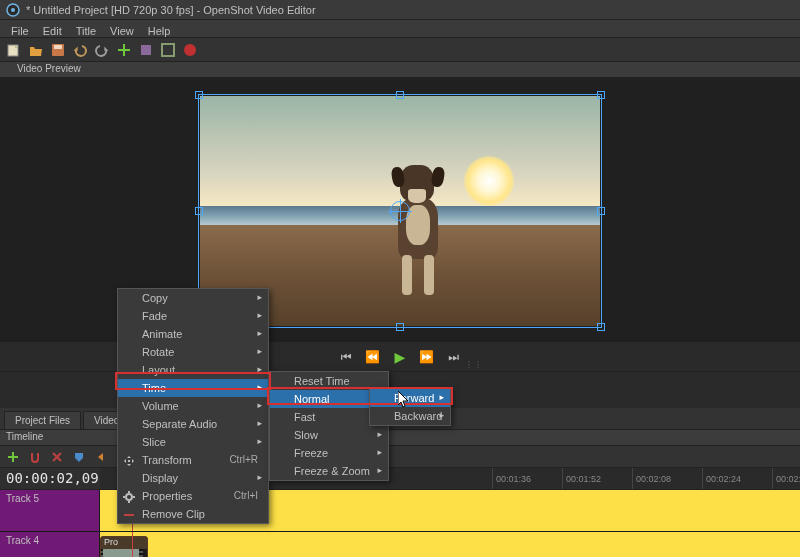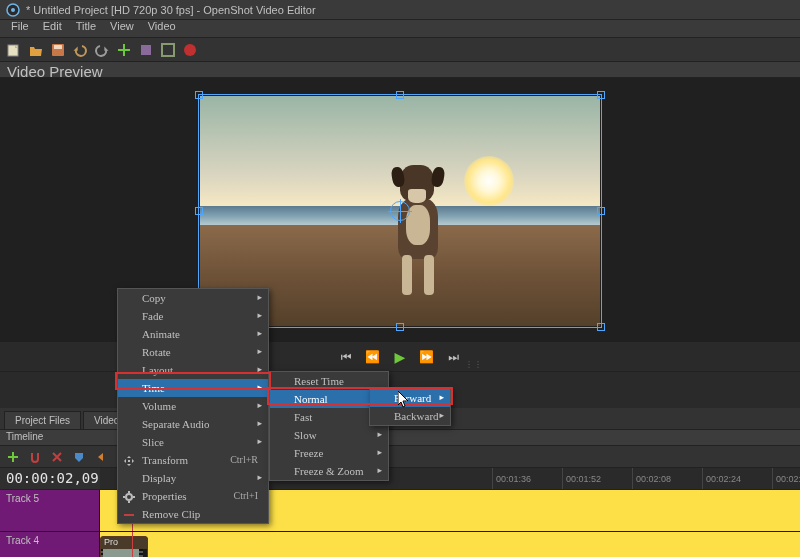--- a/index.html
+++ b/index.html
@@ -1,23 +1,23 @@
 <!DOCTYPE html>
 <html><head>
 <meta charset="utf-8">
 <style>
 * { box-sizing: border-box; margin: 0; padding: 0; }
 body { background: #2a2a2a; font-family: "Segoe UI", Arial, sans-serif; font-size: 11px; color: #c0c0c0; width: 800px; height: 557px; overflow: hidden; position: relative; }
 .titlebar { background: #3a3a3a; height: 20px; display: flex; align-items: center; padding: 0 6px; border-bottom: 1px solid #222; }
 .titlebar .logo { width: 14px; height: 14px; margin-right: 6px; display: inline-flex; align-items: center; justify-content: center; }
-.menubar { background: #3a3a3a; height: 18px; display: flex; align-items: flex-start; padding: 0 4px; border-bottom: 1px solid #222; }
+.menubar { background: #3a3a3a; height: 18px; display: flex; align-items: flex-end; padding: 0 4px; border-bottom: 1px solid #222; }
 .menubar span { padding: 0 7px; cursor: default; }
 .toolbar { background: #333; height: 24px; display: flex; align-items: center; padding: 0 6px; border-bottom: 1px solid #222; gap: 6px; }
 .toolbar .tb { width: 16px; height: 16px; display: inline-flex; align-items: center; justify-content: center; }
-.preview-header { background: #3c3c3c; height: 16px; padding: 1px 7px; font-size: 15px; border-bottom: 1px solid #222; }
+.preview-header { background: #3c3c3c; height: 16px; padding: 1px 17px; font-size: 10px; border-bottom: 1px solid #222; }
 .preview-area { background: #202020; height: 264px; position: relative; display: flex; justify-content: center; align-items: center; }
 .preview-frame { position: relative; width: 400px; height: 230px; margin-top: 2px; }
 .video-img { position: absolute; inset: 0; }
 .sky { position: absolute; top: 0; left: 0; right: 0; height: 48%; background: linear-gradient(to bottom, #9ab5a6, #d8d4bf 70%, #f5e8c4); }
 .sun { position: absolute; top: 26%; left: 66%; width: 50px; height: 50px; background: radial-gradient(circle, #fff 0%, #fff8d6 30%, #ffe68a 60%, rgba(255,230,138,0) 80%); border-radius: 50%; }
 .sea { position: absolute; top: 48%; left: 0; right: 0; height: 8%; background: linear-gradient(to bottom, #5c7a8f, #7fa0b0, #b5cad0); }
 .beach { position: absolute; top: 56%; left: 0; right: 0; bottom: 0; background: linear-gradient(to bottom, #8a6a4a, #6e5238, #55402a); }
 .dog { position: absolute; left: 47%; top: 30%; width: 60px; height: 130px; }
 .dog .head { position: absolute; top: 0; left: 12px; width: 34px; height: 36px; background: #4a3626; border-radius: 40% 40% 30% 30%; }
 .dog .ear { position: absolute; top: 2px; width: 12px; height: 20px; background: #2c1e12; border-radius: 40%; }
@@ -61,21 +61,21 @@
 .track-label { width: 100px; background: #701a75; padding: 3px 6px; font-size: 10px; border-right: 1px solid #1a1a1a; display:flex; align-items:flex-start;}
 .track-body { flex: 1; position: relative; background: #fde047; }
 .clip { position: absolute; top: 4px; bottom: 4px; background: #1a1a1a; border: 1px solid #5a3a20; border-radius: 3px; }
 .clip .clip-header { position:absolute; top:0; left:0; right:0; height:12px; background:#4a3a2a; font-size:9px; padding:0 3px; color:#ddd; overflow:hidden; }
 .clip .thumb { position:absolute; top:12px; bottom:0; left:2px; width:36px; background: linear-gradient(to bottom,#8b9a8e 0%, #8b9a8e 46%, #6a5538 46%, #6a5538 100%);}
 .clip .film-l, .clip .film-r { position:absolute; top:12px; bottom:0; width:4px; background: repeating-linear-gradient(to bottom, #111 0, #111 2px, #555 2px, #555 4px);}
 .clip .film-l{left:0;} .clip .film-r{left:38px;}
 .playhead { position: absolute; top: 0; bottom: 0; width: 1px; background: #c84040; }
 .playhead-top { position:absolute; top:-12px; left:-6px; width:12px; height:12px; background:#3a7bc8; border-radius:50% 50% 50% 50% / 40% 40% 60% 60%; }
 .ctx-menu { position: absolute; background: #3a3a3a; border: 1px solid #555; box-shadow: 2px 2px 6px rgba(0,0,0,0.5); font-size: 11px; z-index: 100; }
-.ctx-menu .item { padding: 3px 22px 3px 24px; position: relative; white-space: nowrap; cursor: default; font-family: Liberation Serif, serif; }
+.ctx-menu .item { padding: 3px 22px 3px 24px; position: relative; white-space: nowrap; cursor: default; }
 .ctx-menu .item .arrow { position: absolute; right: 6px; top: 3px; font-size: 9px; }
 .ctx-menu .item .shortcut { position: absolute; right: 10px; top: 3px; color: #aaa; font-size: 10px; }
 .ctx-menu .item .ico { position: absolute; left: 4px; top: 3px; width: 14px; height: 14px; display: inline-flex; align-items: center; justify-content: center; font-size:10px; }
 .ctx-menu .item.highlight { background: #2b6fab; color: #fff; }
 .redbox { position: absolute; border: 2px solid #d63030; pointer-events: none; z-index: 200; }
 .cursor-img { position: absolute; z-index: 300; width: 12px; height: 18px; }
 </style>
 </head>
 <body>
 
@@ -87,21 +87,21 @@
       </svg>
   </span>
   <span>* Untitled Project [HD 720p 30 fps] - OpenShot Video Editor</span>
 </div>
 
 <div class="menubar">
   <span>File</span>
   <span>Edit</span>
   <span>Title</span>
   <span>View</span>
-  <span>Video</span>
+  <span>Help</span>
 </div>
 
 <div class="toolbar">
   <span class="tb">
       <svg width="14" height="14">
         <rect x="1" y="2" width="10" height="11" fill="#e6e0c0" stroke="#888"></rect>
         <path d="M8 2 L11 5 L8 5 Z" fill="#c0b890"></path>
       </svg>
     </span>
   <span class="tb">

